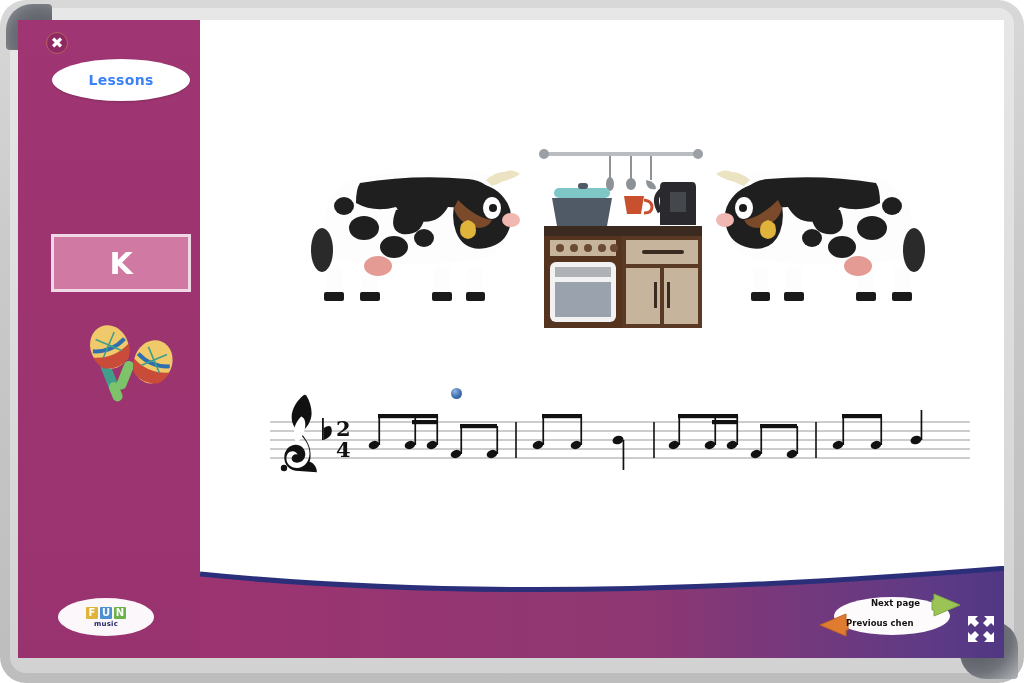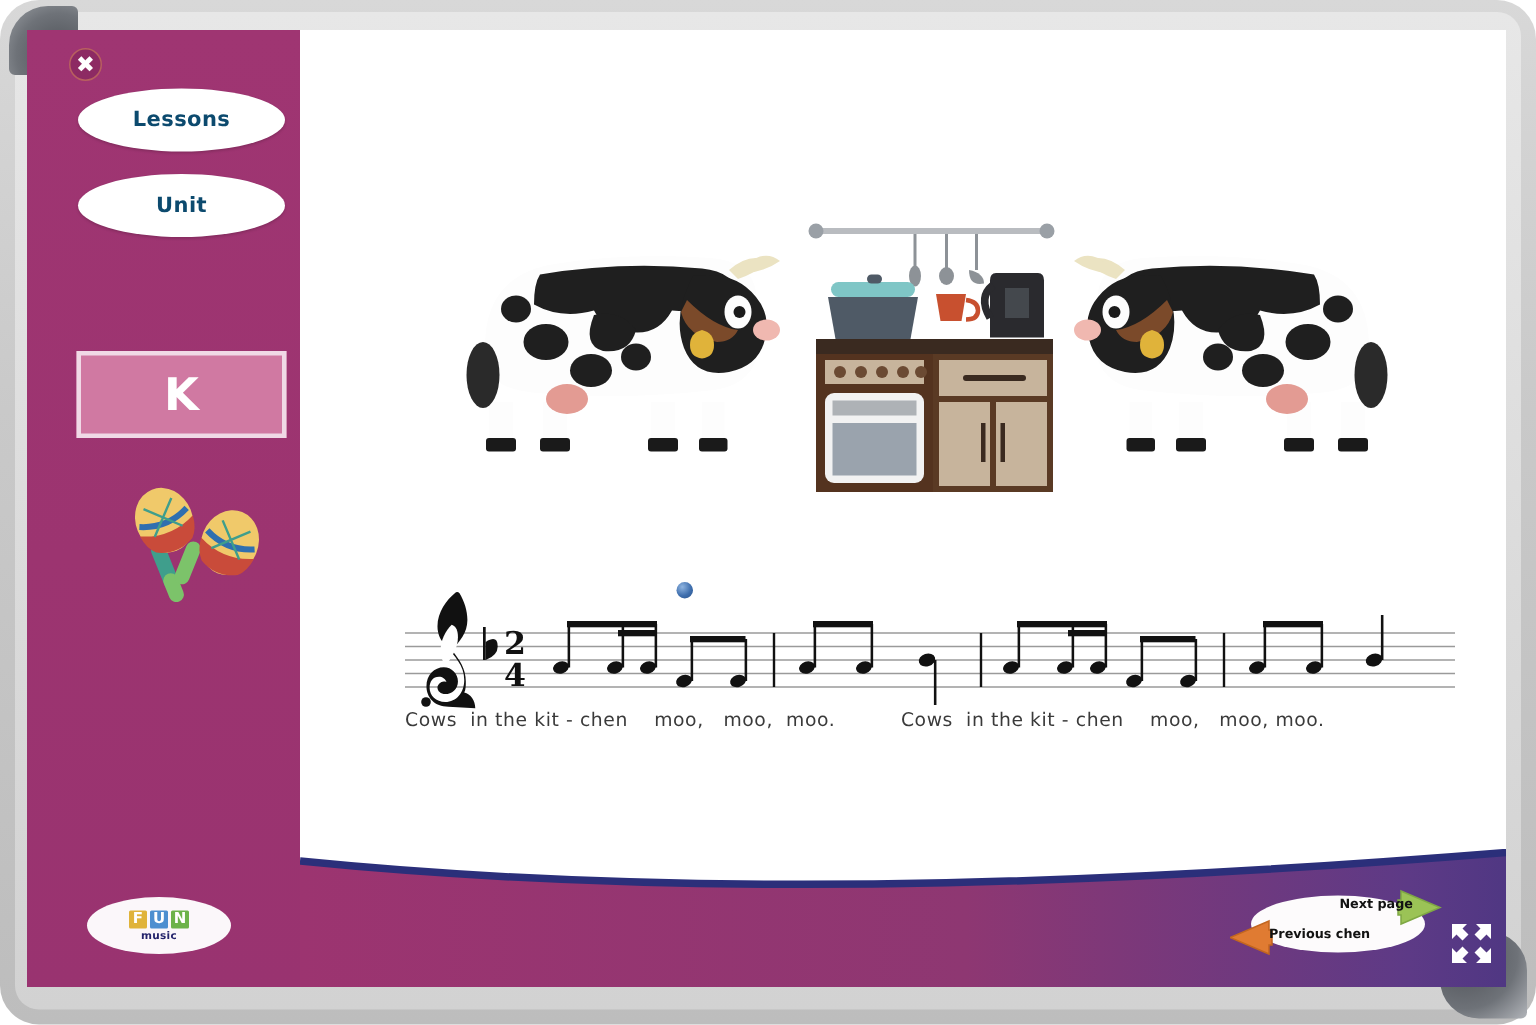--- a/index.html
+++ b/index.html
@@ -61,21 +61,21 @@
   }
 
   .nav-pill {
     position: absolute; left: 34px; width: 138px; height: 42px;
     background: #ffffff; border-radius: 50%/50%;
     display: flex; align-items: center; justify-content: center;
     cursor: pointer;
     box-shadow: 0 1px 2px rgba(0,0,0,.18);
   }
   .nav-pill span {
-    color: #0c4a6e; font-size: 14px; font-weight: bold;
+    color: #3b82f6; font-size: 14px; font-weight: bold;
     font-family: "DejaVu Sans", sans-serif;
     letter-spacing: .3px;
     text-align: center;
   }
   #nav-lessons { top: 39px; }
   #nav-unit    { top: 96px; }
   #nav-index   { top: 154px; }
 
   #grade-badge {
     position: absolute; left: 33px; top: 214px;
@@ -156,21 +156,21 @@
     cursor: pointer;
   }
   #prev-page-btn {
     position: absolute; left: -6px; top: 20px; width: 80px; height: 26px;
     cursor: pointer;
   }
   .pager-label {
     position: absolute; font-family: "DejaVu Sans", sans-serif;
     font-size: 8.5px; font-weight: bold; color: #121212; white-space: nowrap;
   }
-  #next-page-label { right: 20px; top: 6px; }
+  #next-page-label { right: 42px; top: 6px; }
   #prev-page-label { left: 26px; top: 6px; }
 
   #fullscreen-button {
     position: absolute; right: 8px; bottom: 14px; width: 30px; height: 30px;
     cursor: pointer;
   }
 </style>
 </head>
 <body>
 
@@ -182,23 +182,20 @@
   <div id="app-screen">
 
     <div id="sidebar">
 
       <div id="close-button">
         <span class="x-glyph">✖</span>
       </div>
 
       <div class="nav-pill" id="nav-lessons">
         <span>Lessons</span>
-      </div>
-      <div class="nav-pill" id="nav-unit">
-        <span>Unit</span>
       </div>
 
       <div id="grade-badge">
         <span>K</span>
       </div>
 
       <svg id="maracas-icon" viewBox="0 0 120 86">
         <g transform="rotate(-22 52 34)">
           <rect x="30" y="38" width="10" height="34" rx="5" fill="#3f9e8c"></rect>
           <rect x="30" y="60" width="10" height="20" rx="5" fill="#7cc36a"></rect>
@@ -410,21 +407,20 @@
           <ellipse cx="606" cy="57" rx="5.4" ry="4" transform="rotate(-18 606 57)"></ellipse>
           <rect x="610.4" y="28" width="1.7" height="29"></rect>
           <rect x="572" y="26" width="40" height="4.2"></rect>
           <ellipse cx="646" cy="52" rx="5.6" ry="4.2" transform="rotate(-18 646 52)"></ellipse>
           <rect x="650.6" y="22" width="1.7" height="30"></rect>
         </g>
       </svg>
 
       <div id="playhead-dot"></div>
 
-      <div id="lyrics-line">Cows  in the kit - chen    moo,   moo,  moo.          Cows  in the kit - chen    moo,   moo, moo.</div>
 
       <svg id="bottom-wave" viewBox="0 0 986 110" preserveAspectRatio="none">
         <defs>
           <linearGradient id="waveGrad" x1="0" y1="0" x2="1" y2="0">
             <stop offset="0%" stop-color="#9c3470"></stop>
             <stop offset="45%" stop-color="#8e3772"></stop>
             <stop offset="75%" stop-color="#5d3a86"></stop>
             <stop offset="100%" stop-color="#2b2f7a"></stop>
           </linearGradient>
         </defs>

